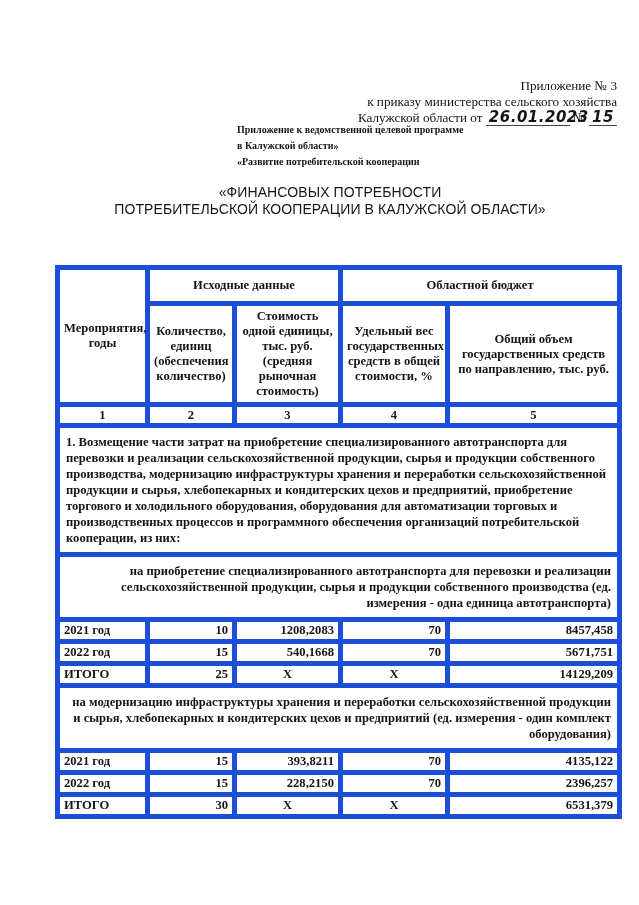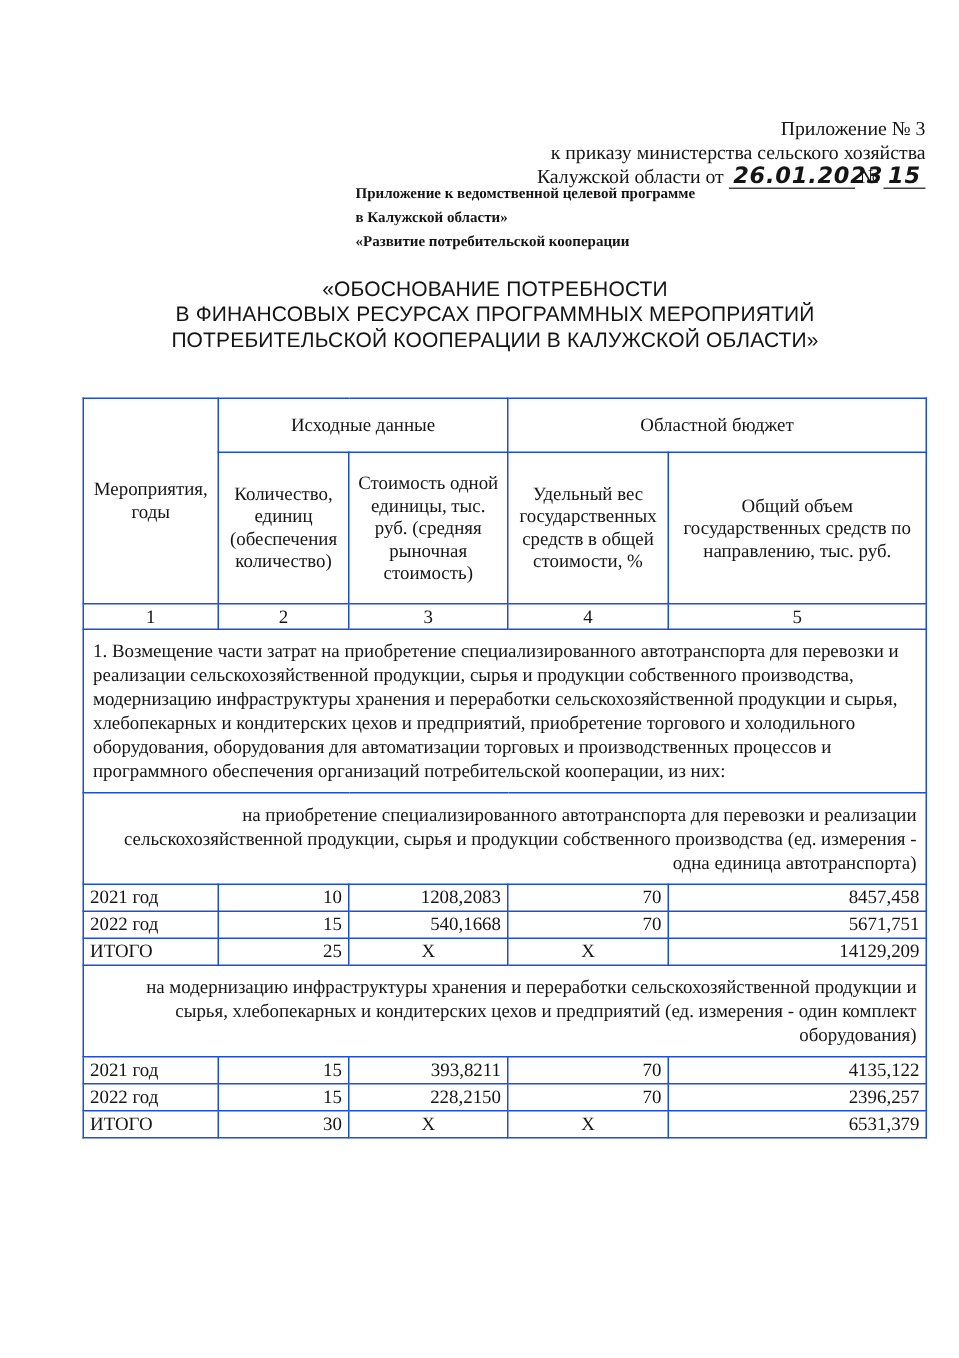--- a/index.html
+++ b/index.html
@@ -28,21 +28,21 @@
     position:absolute; left:95px; top:184px; width:470px;
     text-align:center; font-family:"Liberation Sans", sans-serif;
     font-size:14px; line-height:17px; letter-spacing:0.1px;
   }
   table {
     position:absolute; left:55px; top:265px; width:562px;
     border-collapse:collapse; font-size:12.6px; line-height:15px;
     table-layout:fixed;
   }
   td, th {
-    border:1px solid #1d4ed8; padding:1px 4px; font-weight:normal;
+    border:5px solid #1d4ed8; padding:1px 4px; font-weight:bold;
     vertical-align:middle;
   }
   th { text-align:center; }
   .h-group { height:36px; }
   .h-sub { height:101px; }
   .num-row td { text-align:center; height:16px; padding:0 4px; }
   .section td { text-align:left; padding:6px 6px 6px 6px; line-height:16px; }
   .sub td { text-align:right; padding:6px 6px 6px 6px; line-height:16px; }
   .data td { height:17px; padding:0 4px; }
   .data td.r { text-align:right; }
@@ -63,22 +63,21 @@
   </span>
 </div>
 
 <div class="appendix2">
   <span class="line" style="display:block">Приложение к ведомственной целевой программе</span>
   <span class="line" style="display:block">в Калужской области»</span>
   <span class="line" style="display:block">«Развитие потребительской кооперации</span>
 </div>
 
 <div class="title">
-  <div>«ОБОСНОВАНИЕ ПОТРЕБНОСТИ</div>
-  <div>В ФИНАНСОВЫХ РЕСУРСАХ ПРОГРАММНЫХ МЕРОПРИЯТИЙ</div>
+  <div>«ФИНАНСОВЫХ ПОТРЕБНОСТИ</div>
   <div>ПОТРЕБИТЕЛЬСКОЙ КООПЕРАЦИИ В КАЛУЖСКОЙ ОБЛАСТИ»</div>
 </div>
 
 <table>
   <colgroup>
     <col style="width:90px">
     <col style="width:87px">
     <col style="width:106px">
     <col style="width:107px">
     <col style="width:172px">

